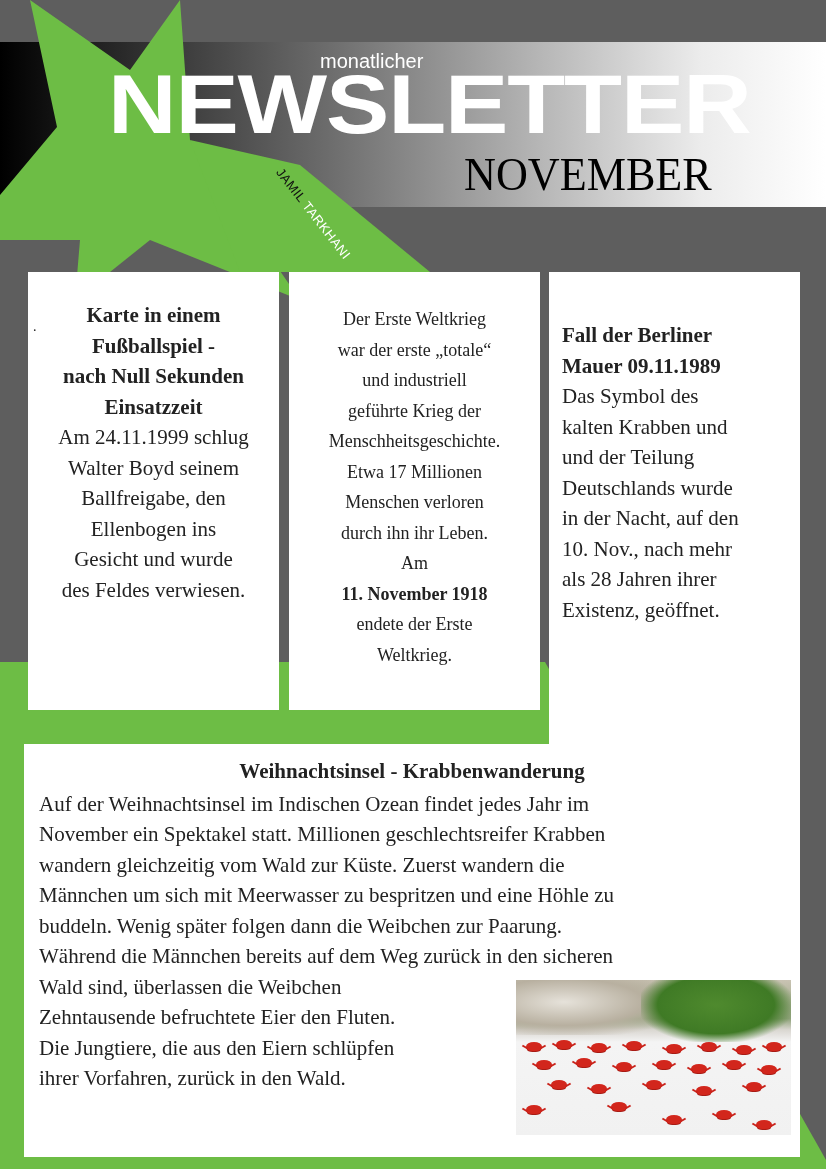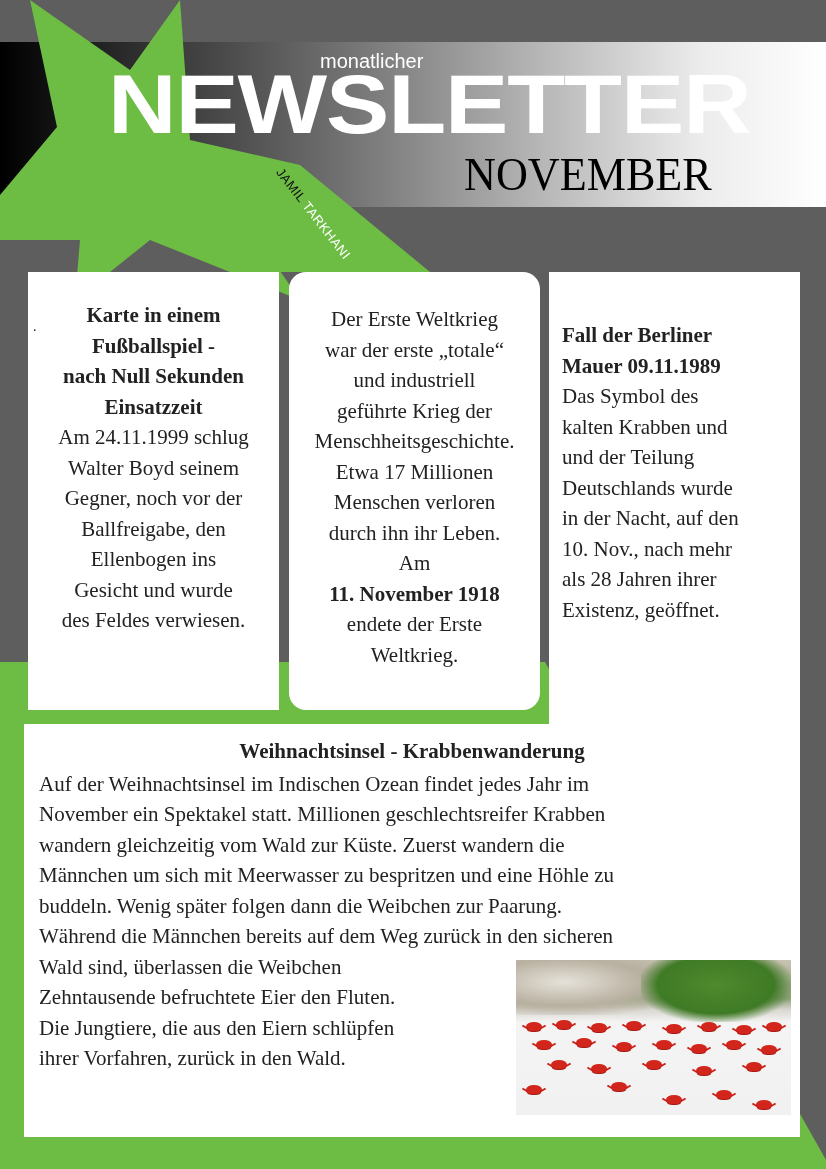--- a/index.html
+++ b/index.html
@@ -8,23 +8,23 @@
   .band { position:absolute; left:0; top:42px; width:826px; height:165px;
           background:linear-gradient(90deg,#000 0%, #2a2a2a 15%, #6d6d6d 40%, #b5b5b5 65%, #ececec 85%, #fff 100%); }
   .title-small { position:absolute; left:320px; top:50px; font-family:"Liberation Sans", sans-serif; font-size:20px; color:#ffffff; }
   .title-big { position:absolute; left:108px; top:62px; font-family:"Liberation Sans", sans-serif; font-weight:bold; font-size:84px; line-height:84px; color:#fff; letter-spacing:-1px; transform:scaleX(1.13); transform-origin:left top; }
   .month { position:absolute; left:464px; top:150px; font-family:"Liberation Serif", serif; font-size:46px; line-height:50px; color:#000; transform:scaleX(0.96); transform-origin:left top; }
   .author { position:absolute; left:285px; top:165px; transform:rotate(52deg); transform-origin:left top; font-family:"Liberation Sans", sans-serif; font-size:13px; letter-spacing:0.5px; white-space:nowrap; }
   .author .first { color:#111; }
   .author .last { color:#fff; }
   .card { position:absolute; background:#fff; box-sizing:border-box; color:#222; font-family:"Liberation Serif", serif; }
   .c1 { left:28px; top:272px; width:251px; height:438px; text-align:center; padding-top:28px; font-size:21px; line-height:30.5px; }
-  .c2 { left:289px; top:272px; width:251px; height:438px; text-align:center; padding-top:32px; font-size:21px; line-height:30.5px;border-radius:17px; }
+  .c2 { left:289px; top:272px; width:251px; height:438px; text-align:center; padding-top:32px; font-size:18px; line-height:30.5px; }
   .c3 { left:549px; top:272px; width:251px; height:549px; text-align:left; padding:48px 10px 0 13px; font-size:21px; line-height:30.5px; }
-  .c4 { left:24px; top:724px; width:776px; height:413px; padding:12px 15px 0 15px; font-size:21px; line-height:30.5px; }
+  .c4 { left:24px; top:744px; width:776px; height:413px; padding:12px 15px 0 15px; font-size:21px; line-height:30.5px; }
   .bold { font-weight:bold; }
   .dot { position:absolute; left:5px; top:40px; font-size:14px; }
   .art-title { text-align:center; font-weight:bold; margin-bottom:2px; }
   .photo { float:right; width:275px; height:155px; margin:8px -6px 0 12px; position:relative; overflow:hidden;
            background:linear-gradient(180deg,#c9c3b3 0%, #8fa27a 25%, #d9d6d0 32%, #f4f4f4 40%, #f1f1f1 100%); }
   .photo .bush { position:absolute; right:0; top:0; width:150px; height:62px; background:radial-gradient(ellipse at 50% 40%, #4f8a2e 0%, #3f7a25 55%, rgba(63,122,37,0) 75%); }
   .photo .rocks { position:absolute; left:0; top:0; width:160px; height:55px; background:radial-gradient(ellipse at 30% 40%, #e6e2da 0%, #b8b0a0 50%, rgba(184,176,160,0) 80%); }
   .crab { position:absolute; width:16px; height:9px; border-radius:50% 50% 40% 40%; background:#d2261c; box-shadow:0 2px 0 -1px #a81b14; }
   .crab::before, .crab::after { content:""; position:absolute; top:4px; width:6px; height:2px; background:#c9221a; }
   .crab::before { left:-4px; transform:rotate(30deg); }
@@ -52,21 +52,20 @@
   <span class="dot">.</span>
   <div class="bold">
     <div>Karte in einem</div>
     <div>Fußballspiel -</div>
     <div>nach Null Sekunden</div>
     <div>Einsatzzeit</div>
   </div>
   <div>
     <div>Am 24.11.1999 schlug</div>
     <div>Walter Boyd seinem</div>
-    <div>Gegner, noch vor der</div>
     <div>Ballfreigabe, den</div>
     <div>Ellenbogen ins</div>
     <div>Gesicht und wurde</div>
     <div>des Feldes verwiesen.</div>
   </div>
 </div>
 
 <div class="card c2">
   <div>Der Erste Weltkrieg</div>
   <div>war der erste „totale“</div>

